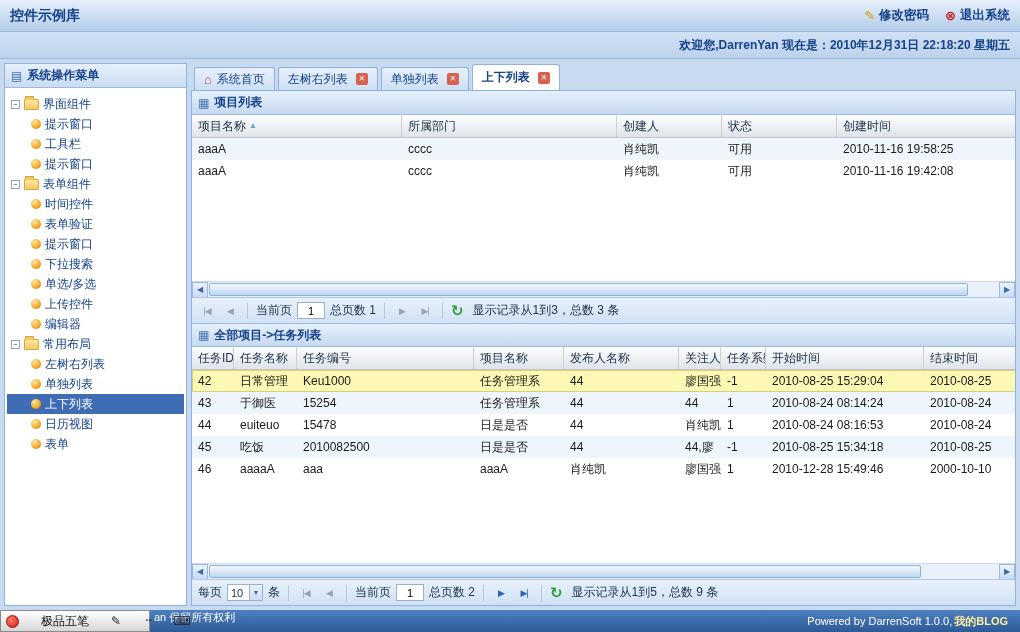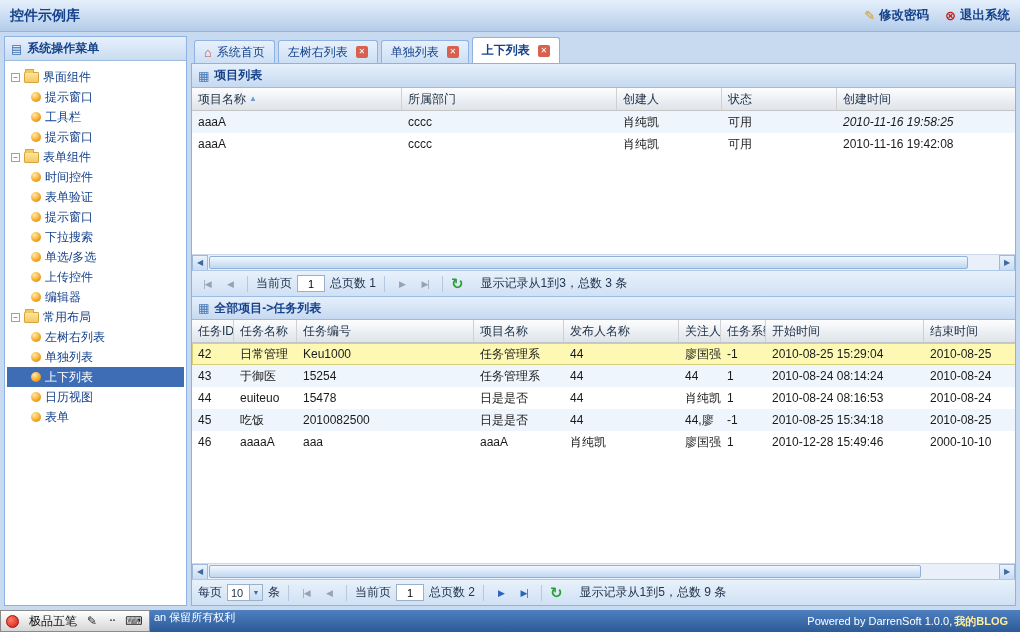--- a/index.html
+++ b/index.html
@@ -65,30 +65,30 @@
   .sb-thumb{position:absolute;top:1px;left:1px;height:13px;border-radius:2px;background:linear-gradient(#f3f8fe,#bed7f1);border:1px solid #90b0d8;cursor:pointer}
 
   .paging{height:26px;background:linear-gradient(#e8f1fb,#d0e1f4);border-top:1px solid #aec8e5;display:flex;align-items:center;gap:5px;padding:0 6px;flex:none;color:#21354f}
   .pg-btn{min-width:18px;height:18px;display:flex;align-items:center;justify-content:center;font-size:9px;color:#2a62bc;cursor:pointer;letter-spacing:-1px}
   .pg-btn.disabled{color:#97a3b3}
   .pg-sep{width:1px;height:16px;background:#b4c8e2;margin:0 3px;flex:none}
   .pg-input{width:28px;height:17px;border:1px solid #9cb0c8;text-align:center;font-size:11px;font-family:inherit;background:#fff}
   .pg-select{width:36px;height:17px;border:1px solid #9cb0c8;background:#fff;display:flex;align-items:center;justify-content:space-between;padding-left:3px;font-size:11px;cursor:pointer}
   .pg-select .dd{font-size:7px;color:#3f6aa0;background:linear-gradient(#e8f1fb,#c9dcf3);border-left:1px solid #9cb0c8;width:13px;height:15px;display:flex;align-items:center;justify-content:center}
   .pg-refresh{color:#2e9e3a;font-size:15px;font-weight:bold;cursor:pointer;line-height:15px}
-  .pg-status{margin-left:12px}
+  .pg-status{margin-left:4px}
 
   
   .status-bar{height:22px;background:linear-gradient(#4e80c0,#2c5a97);color:#fff;display:flex;padding:0 12px;font-size:11px;flex:none}
   .sb-left{margin-left:142px}
   .sb-right{margin-left:auto;display:flex;align-items:center;gap:2px}
   .blog-link{color:#ffec9e;font-weight:bold;cursor:pointer}
 
   
-  .ime-bar{position:absolute;left:0;bottom:0;width:150px;height:22px;background:linear-gradient(#ffffff,#d6d6d6);border:1px solid #8a8a8a;display:flex;align-items:center;gap:10px;padding:0 5px;z-index:9}
+  .ime-bar{position:absolute;left:0;bottom:0;width:150px;height:22px;background:linear-gradient(#ffffff,#d6d6d6);border:1px solid #8a8a8a;display:flex;align-items:center;gap:22px;padding:0 5px;z-index:9}
   .ime-logo{width:13px;height:13px;border-radius:50%;background:radial-gradient(circle at 35% 35%,#ff7a6a,#d41a0e);border:1px solid #a01008;flex:none}
   .ime-name{font-size:12px;color:#111;white-space:nowrap}
   .ime-icon{font-size:12px;color:#222;line-height:12px}
 </style>
 </head>
 <body>
 
 <div class="app">
 
   <div class="top-header">
@@ -98,20 +98,23 @@
         <span class="icon-pencil">✎</span>
         <span>修改密码</span>
       </span>
       <span class="hdr-link">
         <span class="icon-logout">⊗</span>
         <span>退出系统</span>
       </span>
     </div>
   </div>
 
+  <div class="welcome-bar">
+    <span>欢迎您,DarrenYan 现在是：2010年12月31日 22:18:20 星期五</span>
+  </div>
 
   <div class="body">
 
     <div class="sidebar">
       <div class="sidebar-header">
         <span class="list-icon">▤</span>
         <span>系统操作菜单</span>
       </div>
       <div class="tree">
           <div class="tree-group">
@@ -214,21 +217,21 @@
 
       <div class="content">
 
         <div class="panel project">
           <div class="panel-header">
             <span class="grid-icon">▦</span>
             <span>项目列表</span>
           </div>
           <div class="grid-hdr" id="proj-hdr"><span class="hcell" style="width: 210px;"><span>项目名称</span><span class="sort">▲</span></span><span class="hcell" style="width: 215px;"><span>所属部门</span></span><span class="hcell" style="width: 105px;"><span>创建人</span></span><span class="hcell" style="width: 115px;"><span>状态</span></span><span class="hcell" style="width: 181px;"><span>创建时间</span></span></div>
           <div class="grid-body" id="proj-body">
-              <div class="grow alt" style="width: 826px;"><span class="gcell" style="width: 210px;">aaaA</span><span class="gcell" style="width: 215px;">cccc</span><span class="gcell" style="width: 105px;">肖纯凯</span><span class="gcell" style="width: 115px;">可用</span><span class="gcell" style="width: 181px; font-style: italic;">2010-11-16 19:58:25</span></div>
+              <div class="grow alt" style="width: 826px;"><span class="gcell" style="width: 210px;">aaaA</span><span class="gcell" style="width: 215px;">cccc</span><span class="gcell" style="width: 105px;">肖纯凯</span><span class="gcell" style="width: 115px;">可用</span><span class="gcell" style="width: 181px;">2010-11-16 19:58:25</span></div>
               <div class="grow" style="width: 826px;"><span class="gcell" style="width: 210px;">aaaA</span><span class="gcell" style="width: 215px;">cccc</span><span class="gcell" style="width: 105px;">肖纯凯</span><span class="gcell" style="width: 115px;">可用</span><span class="gcell" style="width: 181px;">2010-11-16 19:42:08</span></div>
             </div>
           <div class="hscroll">
             <span class="sb-btn">◀</span>
             <span class="sb-track">
                 <span class="sb-thumb" style="width:96%"></span>
               </span>
             <span class="sb-btn">▶</span>
           </div>
           <div class="paging">

